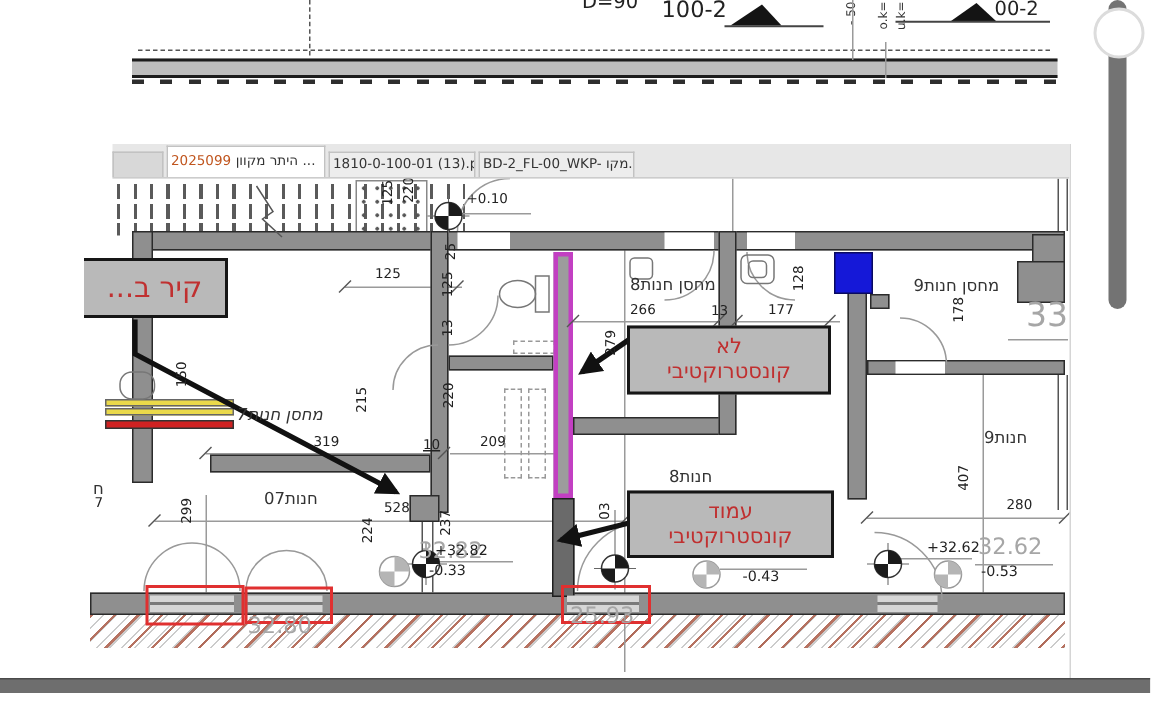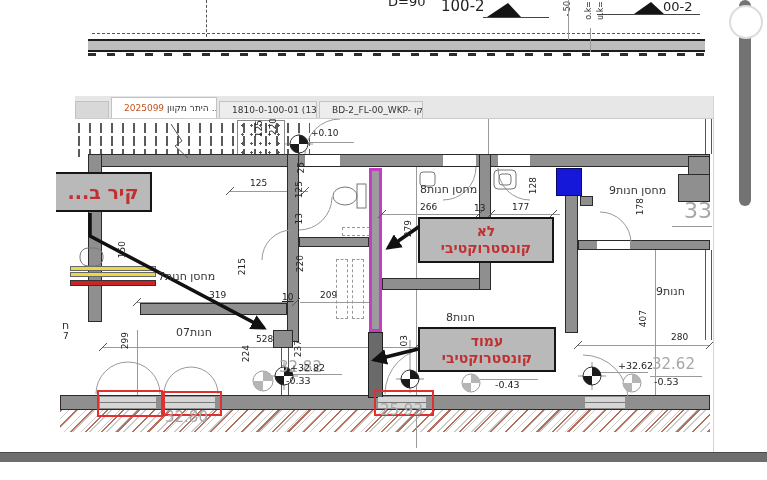--- a/index.html
+++ b/index.html
@@ -7,21 +7,21 @@
           font-family:"DejaVu Sans",sans-serif}
   
   .dashdot{position:absolute;height:0;border-top:1.5px dashed #555}
   .vdash{position:absolute;width:0;border-left:1.5px dashed #555}
   .wallband{position:absolute;background:#bdbdbd;border-top:2.5px solid #1c1c1c;border-bottom:2.5px solid #1c1c1c;box-sizing:border-box}
   .dashrow{position:absolute;height:3px;background-image:repeating-linear-gradient(90deg,#2e2e2e 0 8px,transparent 8px 19px)}
   .tst{position:absolute;font-size:13px;color:#222;white-space:nowrap}
   .tsr{position:absolute;font-size:8px;color:#333;writing-mode:vertical-rl;transform:rotate(180deg);white-space:nowrap}
   
   .tabbar{position:absolute;left:75px;top:96px;width:638px;height:23px;background:#e7e7e7;border-bottom:1px solid #cccccc;box-sizing:border-box;z-index:15}
-  .tab{position:absolute;bottom:0;height:17px;display:flex;align-items:center;gap:3px;padding:0 12px;
+  .tab{position:absolute;bottom:0;height:17px;display:flex;align-items:center;gap:3px;padding:0 2px;
        font-size:9px;color:#333;background:#ededed;border:1px solid #c2c2c2;border-bottom:none;
        white-space:nowrap;overflow:hidden;box-sizing:border-box}
   .tab.active{background:#fff;height:21px}
   .tabnum{color:#c0551e}
   .rtl{direction:rtl;unicode-bidi:isolate}
   
   .wall{position:absolute;background:#8f8f8f;border:1px solid #2b2b2b;box-sizing:border-box;z-index:2}
   .gap{position:absolute;background:#fff;z-index:3}
   .sill{position:absolute;background:linear-gradient(#d6d6d6 42%,#7a7a7a 42% 58%,#d6d6d6 58%);z-index:3}
   .darkcol{position:absolute;background:#6a6a6a;border:1px solid #1f1f1f;box-sizing:border-box;z-index:2}
@@ -33,21 +33,21 @@
       repeating-linear-gradient(180deg,#fff 0 3px,transparent 3px 13px),
       repeating-linear-gradient(90deg,#5a5a5a 0 2px,transparent 2px 11px)}
   .stipple{position:absolute;z-index:1;border:1px solid #888;box-sizing:border-box;
       background-image:radial-gradient(#555 1px,transparent 1.4px);background-size:9px 9px}
   .bhatch{position:absolute;z-index:1;background-image:
       repeating-linear-gradient(135deg,rgba(170,90,70,.85) 0 1.6px,transparent 1.6px 11px),
       repeating-linear-gradient(135deg,rgba(140,140,140,.45) 0 1px,transparent 1px 6px)}
   .dashedr{position:absolute;border:1px dashed #999;box-sizing:border-box;z-index:2}
   .stripe{position:absolute;box-sizing:border-box;z-index:4}
   .redrect{position:absolute;border:2px solid #e03030;z-index:9}
-  .redbox{position:absolute;background:#b9b9b9;border:2.5px solid #161616;color:#c03030;font-weight:bold;
+  .redbox{position:absolute;background:#b9b9b9;border:2.5px solid #161616;color:#c03030;font-weight:normal;
           display:flex;flex-direction:column;justify-content:center;align-items:center;line-height:1.2;
           box-sizing:border-box;z-index:12;text-align:center}
   
   .lbl{position:absolute;font-size:9px;color:#222;white-space:nowrap;line-height:1;z-index:10}
   .room{font-size:11px;color:#333}
   .lvl{font-size:15px;color:#a6a6a6}
   .big{font-size:22px}
   .lvlb{font-size:9.5px;color:#222}
   .rot{writing-mode:vertical-rl;transform:rotate(180deg)}
   .layer{position:absolute;left:0;top:0;width:767px;height:480px;pointer-events:none;z-index:10}
@@ -270,21 +270,21 @@
     <span>לא</span>
     <span>קונסטרוקטיבי</span>
   </div>
   <div class="redbox rtl" style="left:418px;top:327px;width:138px;height:45px;font-size:14px">
     <span>עמוד</span>
     <span>קונסטרוקטיבי</span>
   </div>
 
   <div class="layer">
       <span class="lbl" style="left: 311px; top: 129px;">+0.10</span>
-      <span class="lbl room rtl" style="left: 158px; top: 271px;">מחסן חנות7</span>
+      <span class="lbl room rtl" style="left: 158px; top: 271px; font-style: italic;">מחסן חנות7</span>
       <span class="lbl room rtl" style="left: 176px; top: 327px;">חנות07</span>
       <span class="lbl room rtl" style="left: 420px; top: 184px;">מחסן חנות8</span>
       <span class="lbl room rtl" style="left: 446px; top: 312px;">חנות8</span>
       <span class="lbl room rtl" style="left: 609px; top: 185px;">מחסן חנות9</span>
       <span class="lbl room rtl" style="left: 656px; top: 286px;">חנות9</span>
       <span class="lbl" style="left: 250px; top: 179px;">125</span>
       <span class="lbl" style="left: 209px; top: 291px;">319</span>
       <span class="lbl" style="left: 320px; top: 291px;">209</span>
       <span class="lbl" style="left: 282px; top: 293px; text-decoration: underline;">10</span>
       <span class="lbl" style="left: 256px; top: 335px;">528</span>

